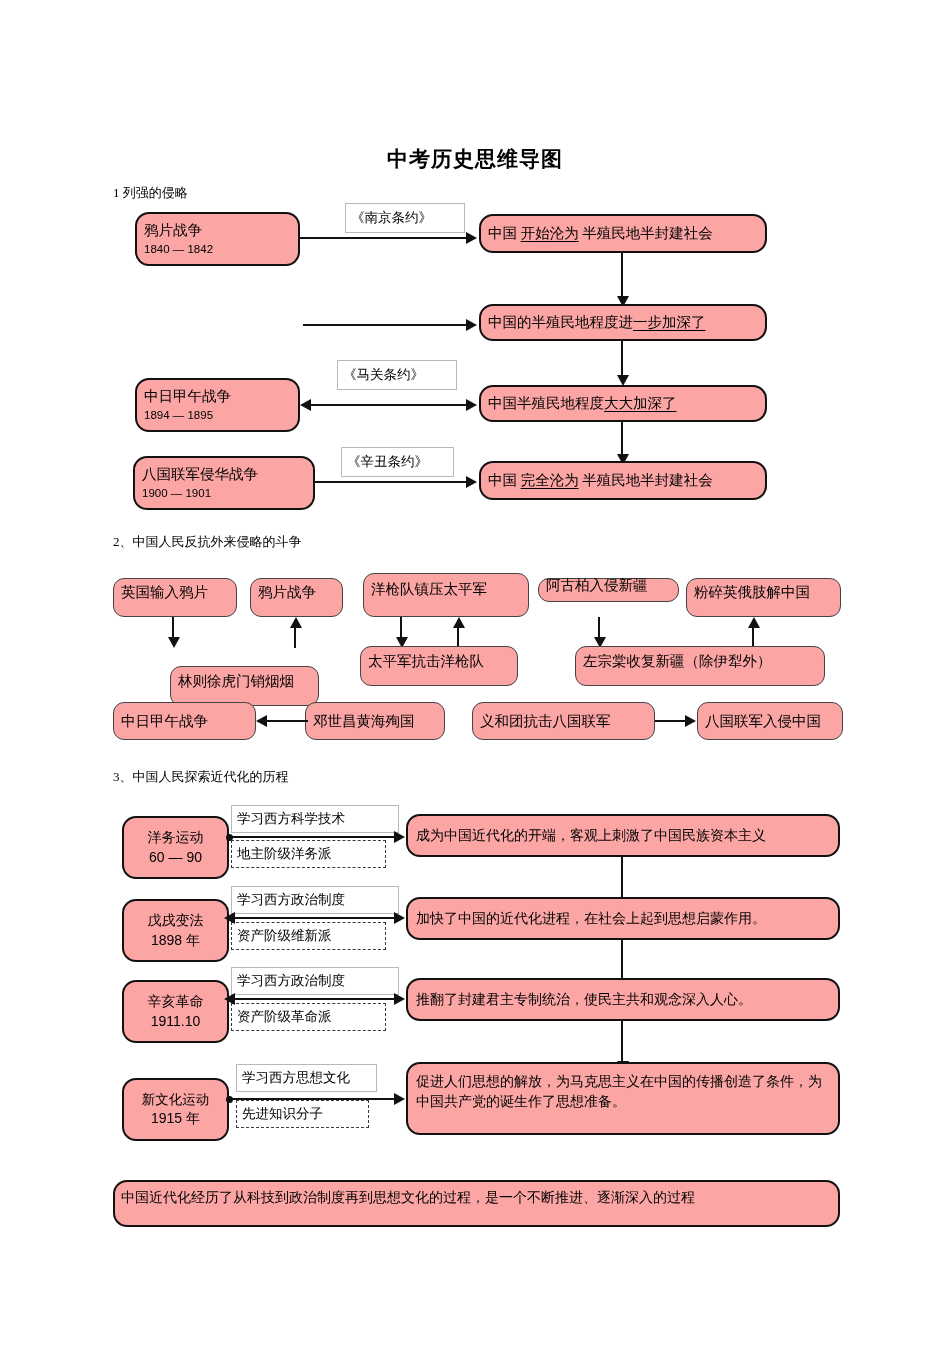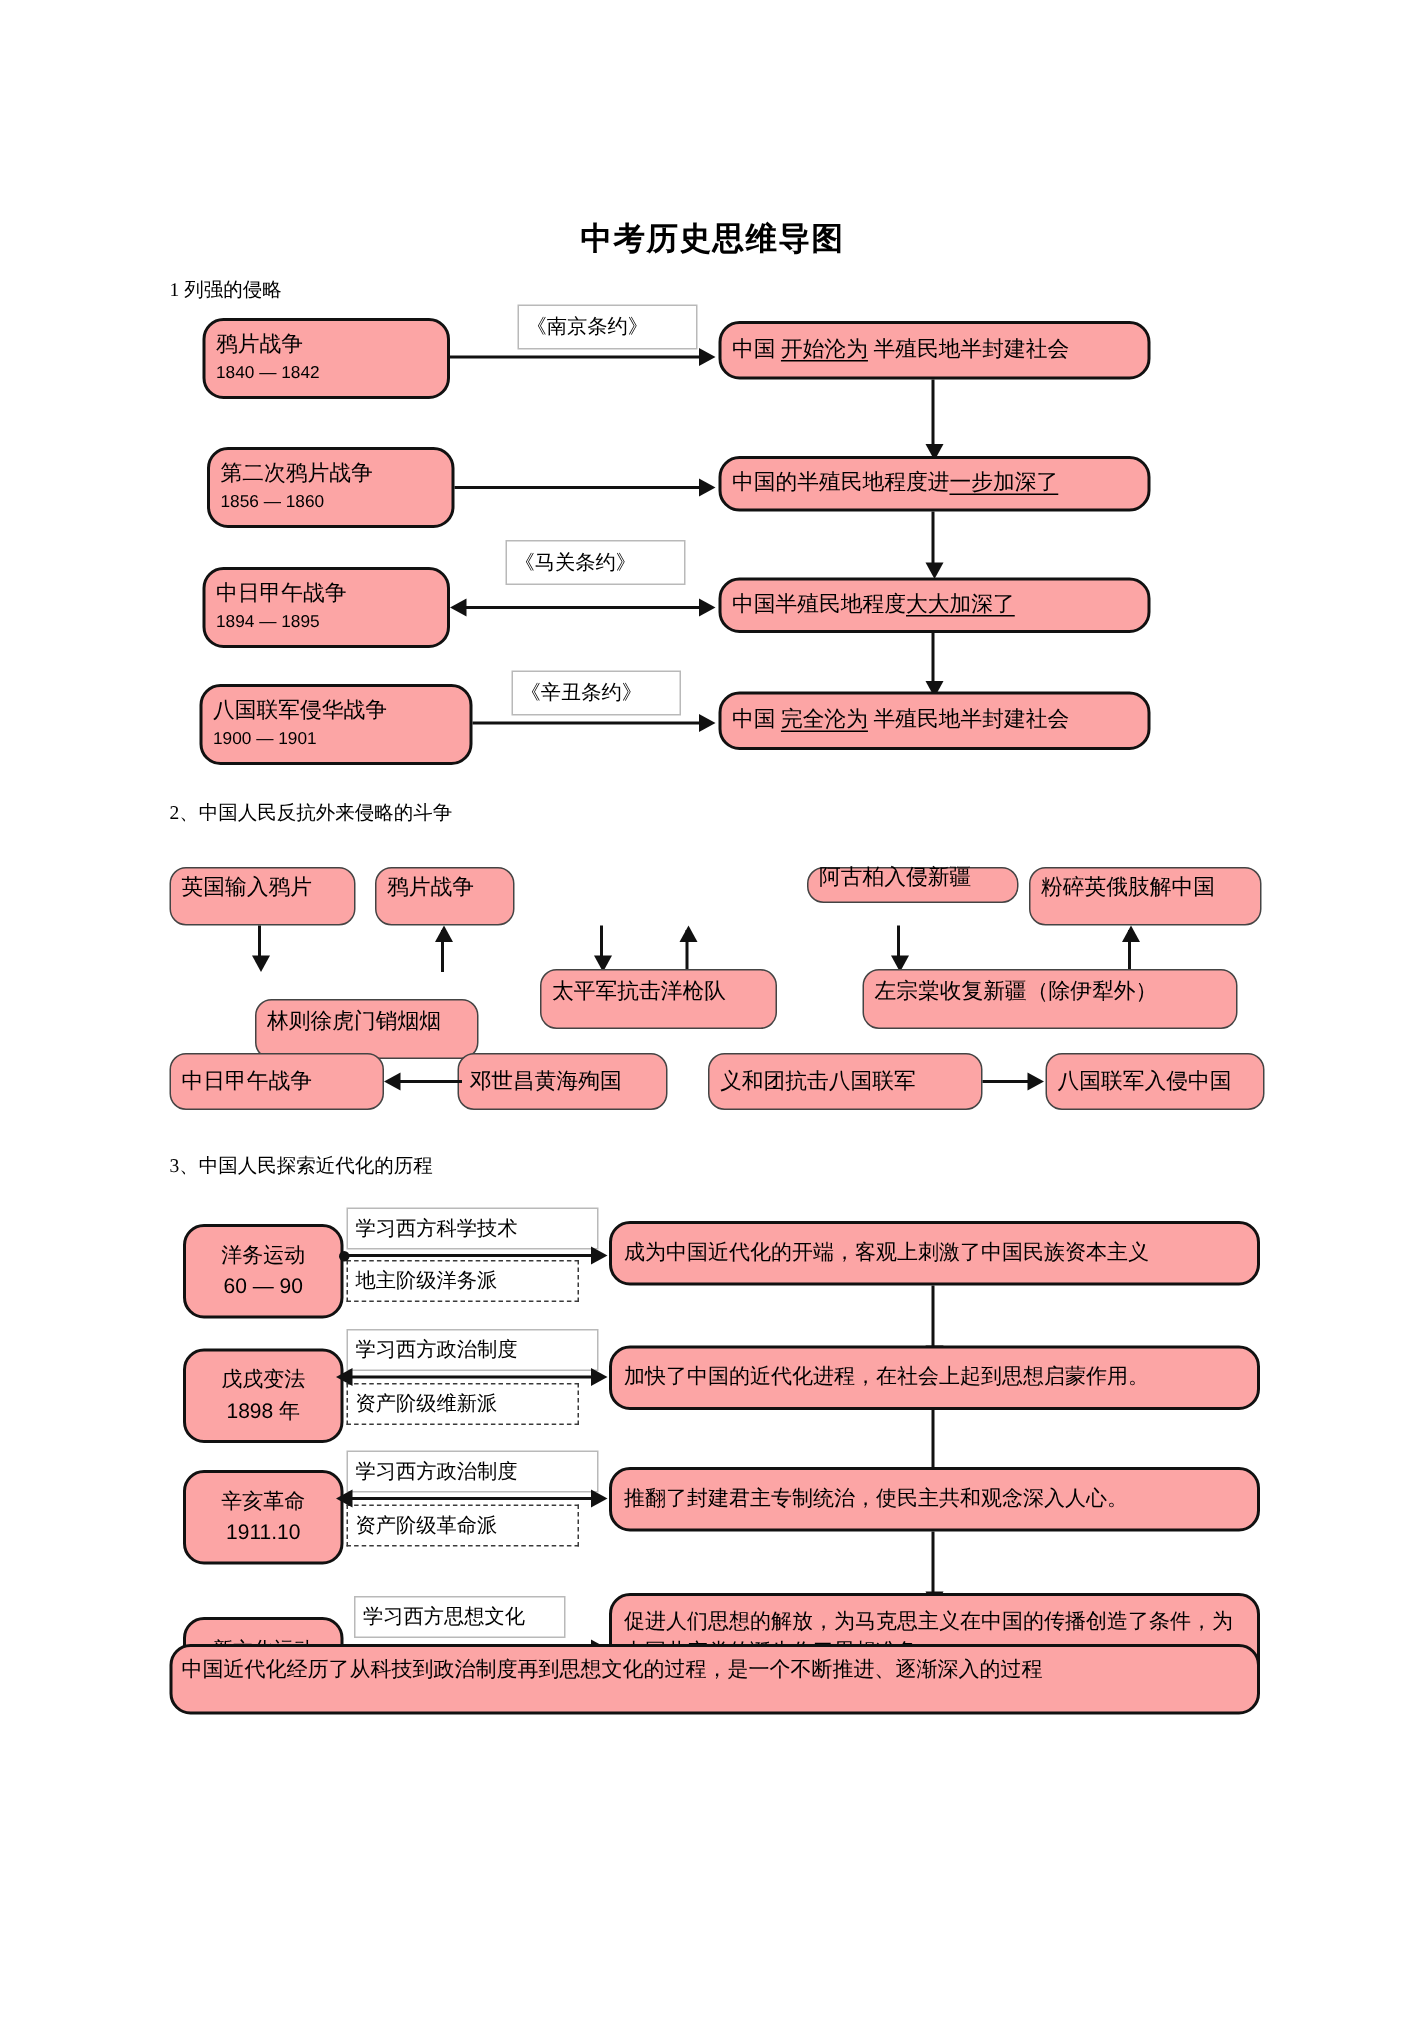--- a/index.html
+++ b/index.html
@@ -143,26 +143,20 @@
   <div class="abs arrow-r" style="left:466px; top:232px;"></div>
   <div class="abs node" style="left:479px; top:214px; width:288px; height:39px;">
     <div class="node-pad">
       <div class="node-mixed"><span>中国</span> <span class="u">开始沦为</span> <span>半殖民地半封建社会</span></div>
     </div>
   </div>
 
   <div class="abs vline" style="left:621px; top:253px; height:45px;"></div>
   <div class="abs arrow-d" style="left:617px; top:296px;"></div>
 
-  <div class="abs node" style="left:138px; top:298px; width:165px; height:54px;">
-    <div class="node-pad">
-      <div class="node-line">第二次鸦片战争</div>
-      <div class="node-sub">1856 — 1860</div>
-    </div>
-  </div>
   <div class="abs hline" style="left:303px; top:324px; width:165px;"></div>
   <div class="abs arrow-r" style="left:466px; top:319px;"></div>
   <div class="abs node" style="left:479px; top:304px; width:288px; height:37px;">
     <div class="node-pad">
       <div class="node-mixed"><span>中国的半殖民地程度进</span><span class="u">一步加深了</span></div>
     </div>
   </div>
   <div class="abs vline" style="left:621px; top:341px; height:36px;"></div>
   <div class="abs arrow-d" style="left:617px; top:375px;"></div>
 
@@ -202,20 +196,25 @@
   <div class="abs section-heading" style="left:113px; top:533px;font-family:Liberation Serif, serif;">2、中国人民反抗外来侵略的斗争</div>
 
   <div class="abs node thin" style="left:113px; top:578px; width:124px; height:39px;">
     <div class="node-pad">
         <div class="node-line" style="margin-top:-10px;">英国输入鸦片</div>
       </div>
   </div>
   <div class="abs node thin" style="left:250px; top:578px; width:93px; height:39px;">
     <div class="node-pad">
         <div class="node-line" style="margin-top:-10px;">鸦片战争</div>
+      </div>
+  </div>
+  <div class="abs node thin" style="left:363px; top:573px; width:166px; height:44px;">
+    <div class="node-pad">
+        <div class="node-line" style="margin-top:-11px;">洋枪队镇压太平军</div>
       </div>
   </div>
   <div class="abs node thin" style="left:538px; top:578px; width:141px; height:24px;">
     <div class="node-pad">
         <div class="node-line" style="margin-top:-10px;">阿古柏入侵新疆</div>
       </div>
   </div>
   <div class="abs node thin" style="left:686px; top:578px; width:155px; height:39px;">
     <div class="node-pad">
         <div class="node-line" style="margin-top:-10px;">粉碎英俄肢解中国</div>
@@ -351,19 +350,19 @@
   <div class="abs label-box dashed" style="left:236px; top:1100px; width:133px; height:28px;">先进知识分子</div>
   <div class="abs dot" style="left:226px; top:1096px;"></div>
   <div class="abs hline" style="left:229px; top:1098px; width:167px;"></div>
   <div class="abs arrow-r" style="left:394px; top:1093px;"></div>
   <div class="abs node" style="left:406px; top:1062px; width:434px; height:73px;">
     <div class="node-pad" style="padding:0 8px; align-self:flex-start; margin-top:8px;">
       <div class="node-line wrap" style="font-size:14px;">促进人们思想的解放，为马克思主义在中国的传播创造了条件，为中国共产党的诞生作了思想准备。</div>
     </div>
   </div>
 
-  <div class="abs node" style="left:113px; top:1096px; width:727px; height:47px;">
+  <div class="abs node" style="left:113px; top:1180px; width:727px; height:47px;">
     <div class="node-pad" style="padding:0 6px; align-self:flex-start; margin-top:6px;">
       <div class="node-line" style="font-size:14px;">中国近代化经历了从科技到政治制度再到思想文化的过程，是一个不断推进、逐渐深入的过程</div>
     </div>
   </div>
 
 </div>
 
 </body></html>

